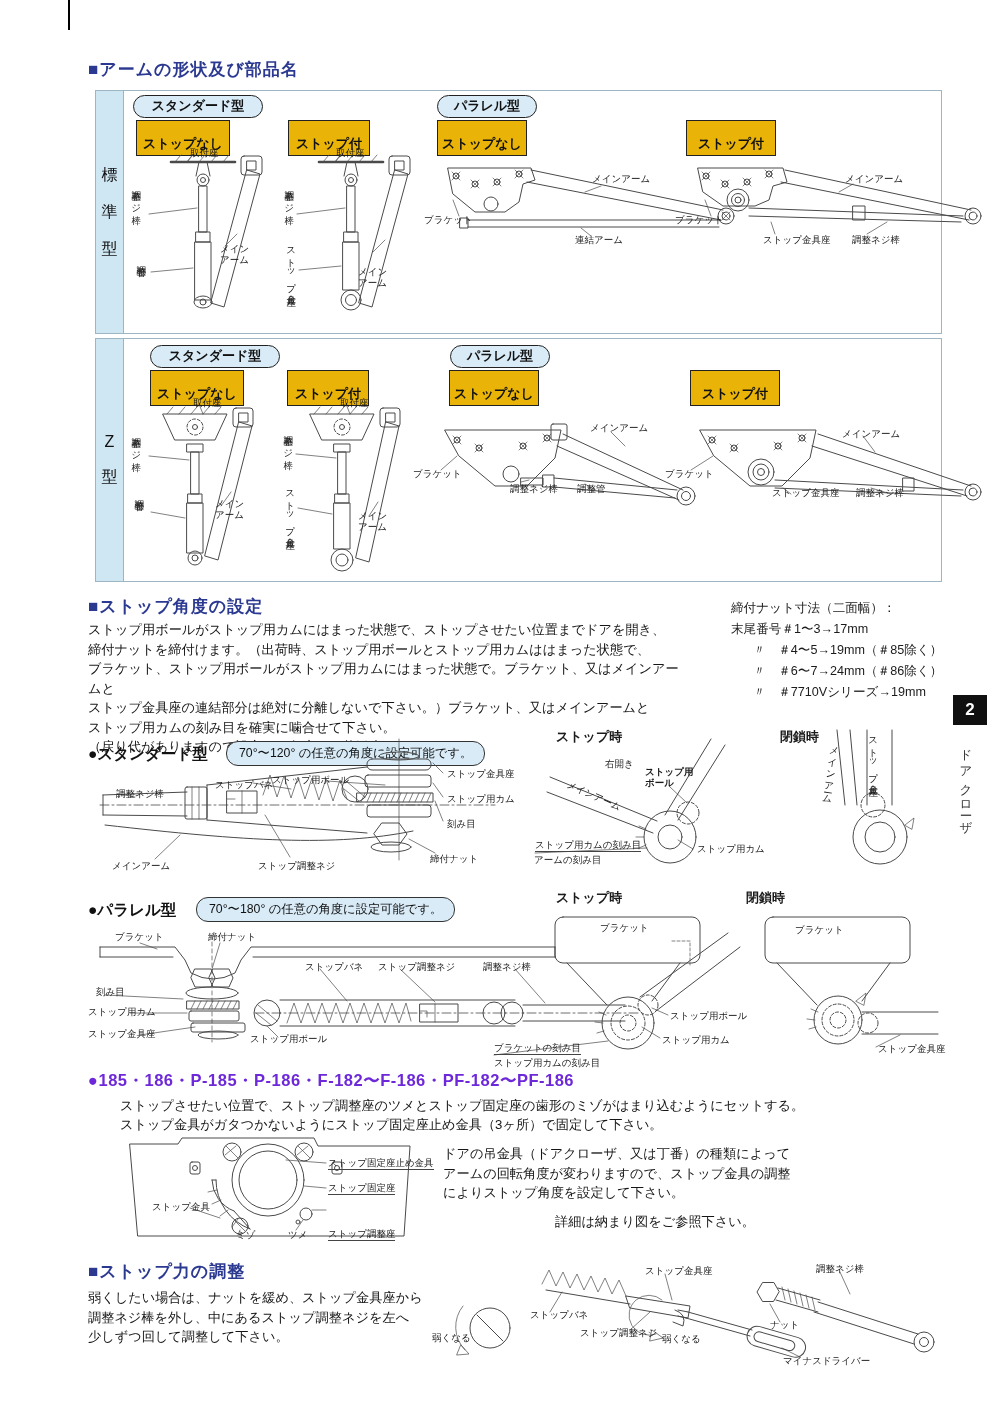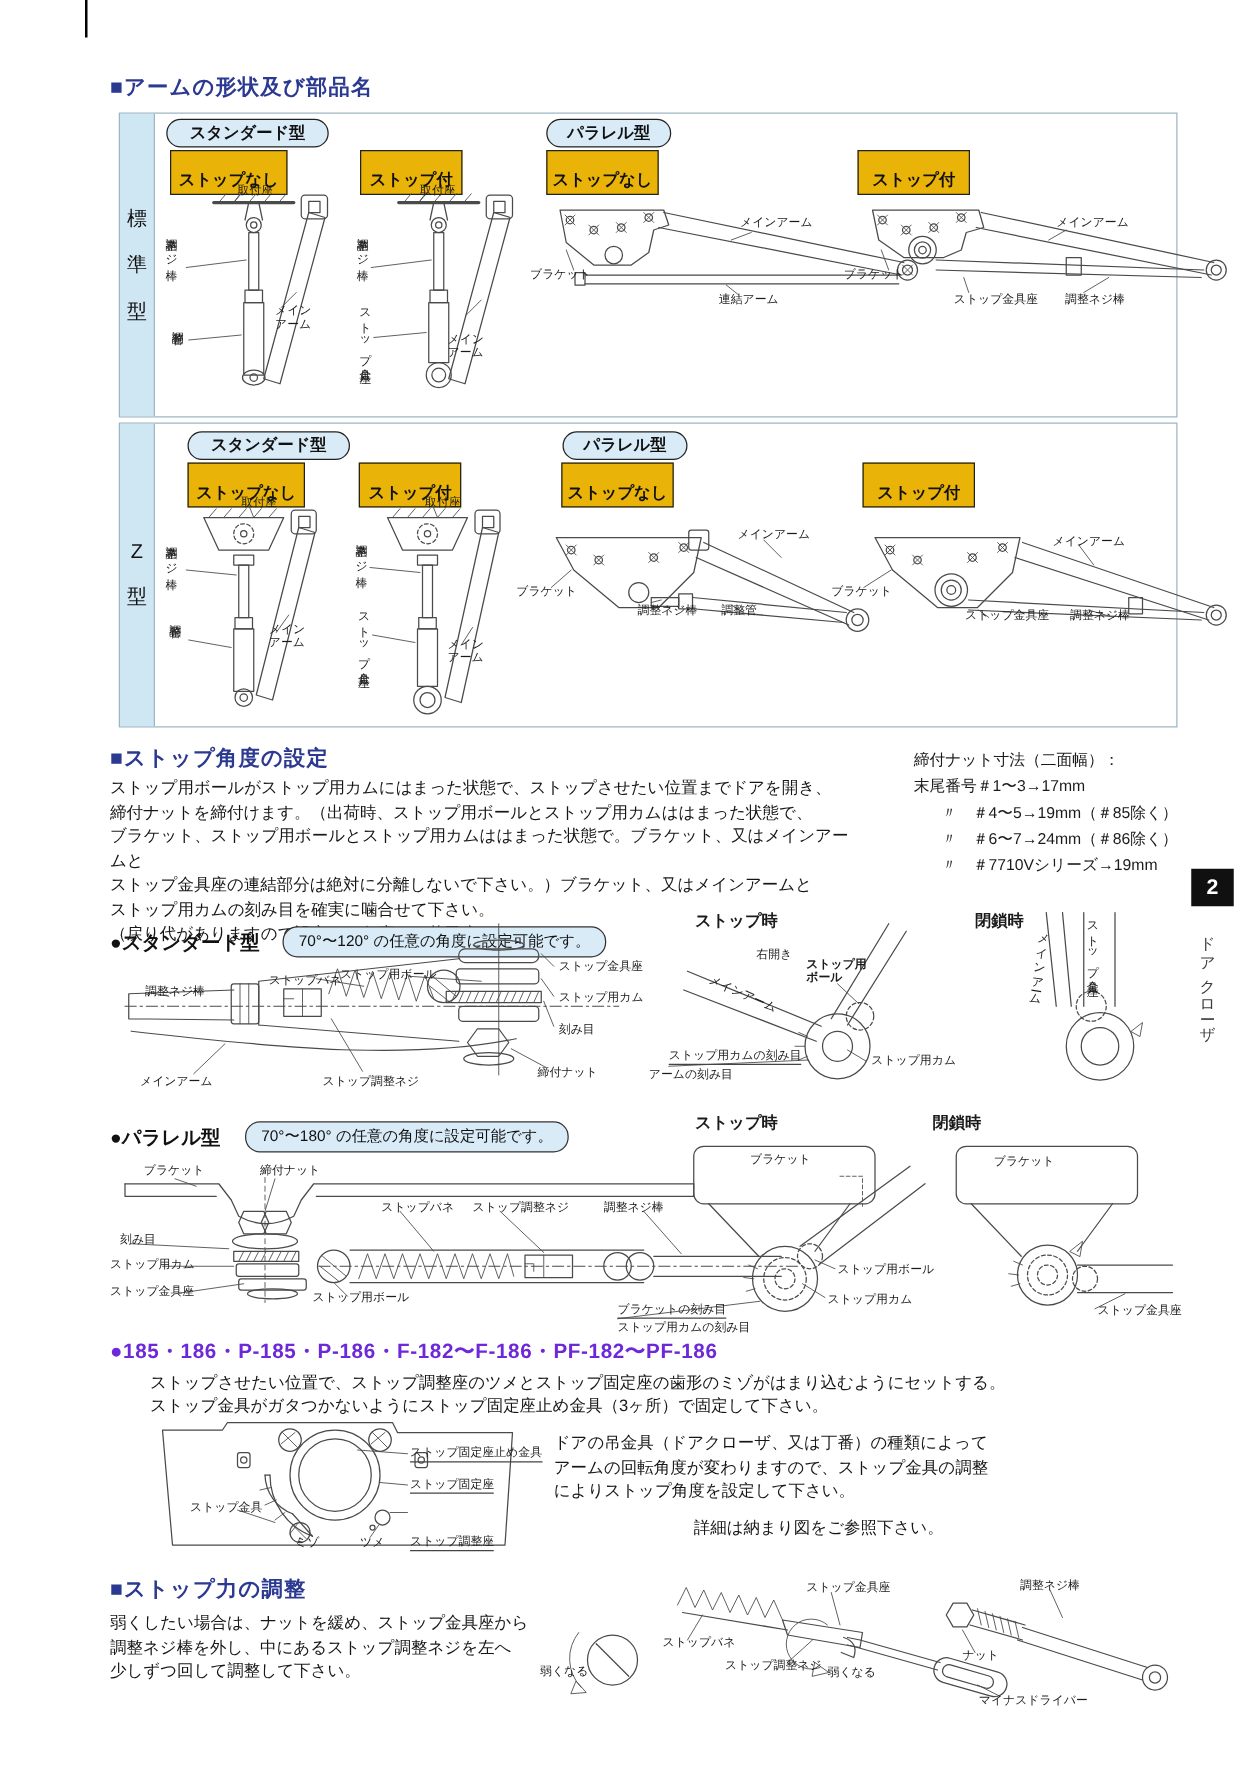--- a/index.html
+++ b/index.html
@@ -247,21 +247,21 @@
 <span class="L" style="left:577px;top:483px;">調整管</span>
 <span class="L" style="left:842px;top:428px;">メインアーム</span>
 <span class="L" style="left:665px;top:468px;">ブラケット</span>
 <span class="L" style="left:772px;top:487px;">ストップ金具座</span>
 <span class="L" style="left:856px;top:487px;">調整ネジ棒</span>
 
 <div class="H1" style="left:88px;top:595px;">■ストップ角度の設定</div>
 <div class="T" style="left:88px;top:620px;width:600px;">
   <div>ストップ用ボールがストップ用カムにはまった状態で、ストップさせたい位置までドアを開き、</div>
   <div>締付ナットを締付けます。（出荷時、ストップ用ボールとストップ用カムははまった状態で、</div>
-  <div>ブラケット、ストップ用ボールとストップ用カムははまった状態で。ブラケット、又はメインアームと</div>
+  <div>ブラケット、ストップ用ボールがストップ用カムにはまった状態で。ブラケット、又はメインアームと</div>
   <div>ストップ金具座の連結部分は絶対に分離しないで下さい。）ブラケット、又はメインアームと</div>
   <div>ストップ用カムの刻み目を確実に噛合せて下さい。</div>
   <div>（戻り代がありますので設定した角度から若干戻ります。）</div>
 </div>
 <div class="abs nut-dims" style="left:690px;top:598px;margin-left:41px;">
   <div>締付ナット寸法（二面幅）：</div>
   <div>末尾番号＃1〜3→17mm</div>
   <div class="ind">〃　＃4〜5→19mm（＃85除く）</div>
   <div class="ind">〃　＃6〜7→24mm（＃86除く）</div>
   <div class="ind">〃　＃7710Vシリーズ→19mm</div>
@@ -323,21 +323,21 @@
 <span class="L" style="left:430px;top:853px;">締付ナット</span>
 <span class="L" style="left:112px;top:860px;">メインアーム</span>
 <span class="L" style="left:258px;top:860px;">ストップ調整ネジ</span>
 
 <span class="L B" style="left:556px;top:729px;font-size:13px;">ストップ時</span>
 <span class="L" style="left:605px;top:758px;">右開き</span>
 <span class="L P" style="left:645px;top:766px;font-weight:bold;">ストップ用
 ボール</span>
 <span class="L" style="left:565px;top:790px;transform:rotate(24deg);">メインアーム</span>
 <span class="L UL" style="left:535px;top:839px;">ストップ用カムの刻み目</span>
-<span class="L" style="left:519px;top:854px;">アームの刻み目</span>
+<span class="L" style="left:534px;top:854px;">アームの刻み目</span>
 <span class="L" style="left:697px;top:843px;">ストップ用カム</span>
 <span class="L B" style="left:780px;top:729px;font-size:13px;">閉鎖時</span>
 <span class="L V" style="left:826px;top:740px;transform:rotate(8deg);">メインアーム</span>
 <span class="L V" style="left:868px;top:730px;">ストップ金具座</span>
 
 <div class="BH" style="left:88px;top:900px;">●パラレル型</div>
 <div class="pill" style="left:196px;top:897px;">70°〜180° の任意の角度に設定可能です。</div>
 
 <svg style="left:80px;top:905px;" width="860" height="163" viewBox="0 0 860 163">
   <g transform="translate(15,0)">

